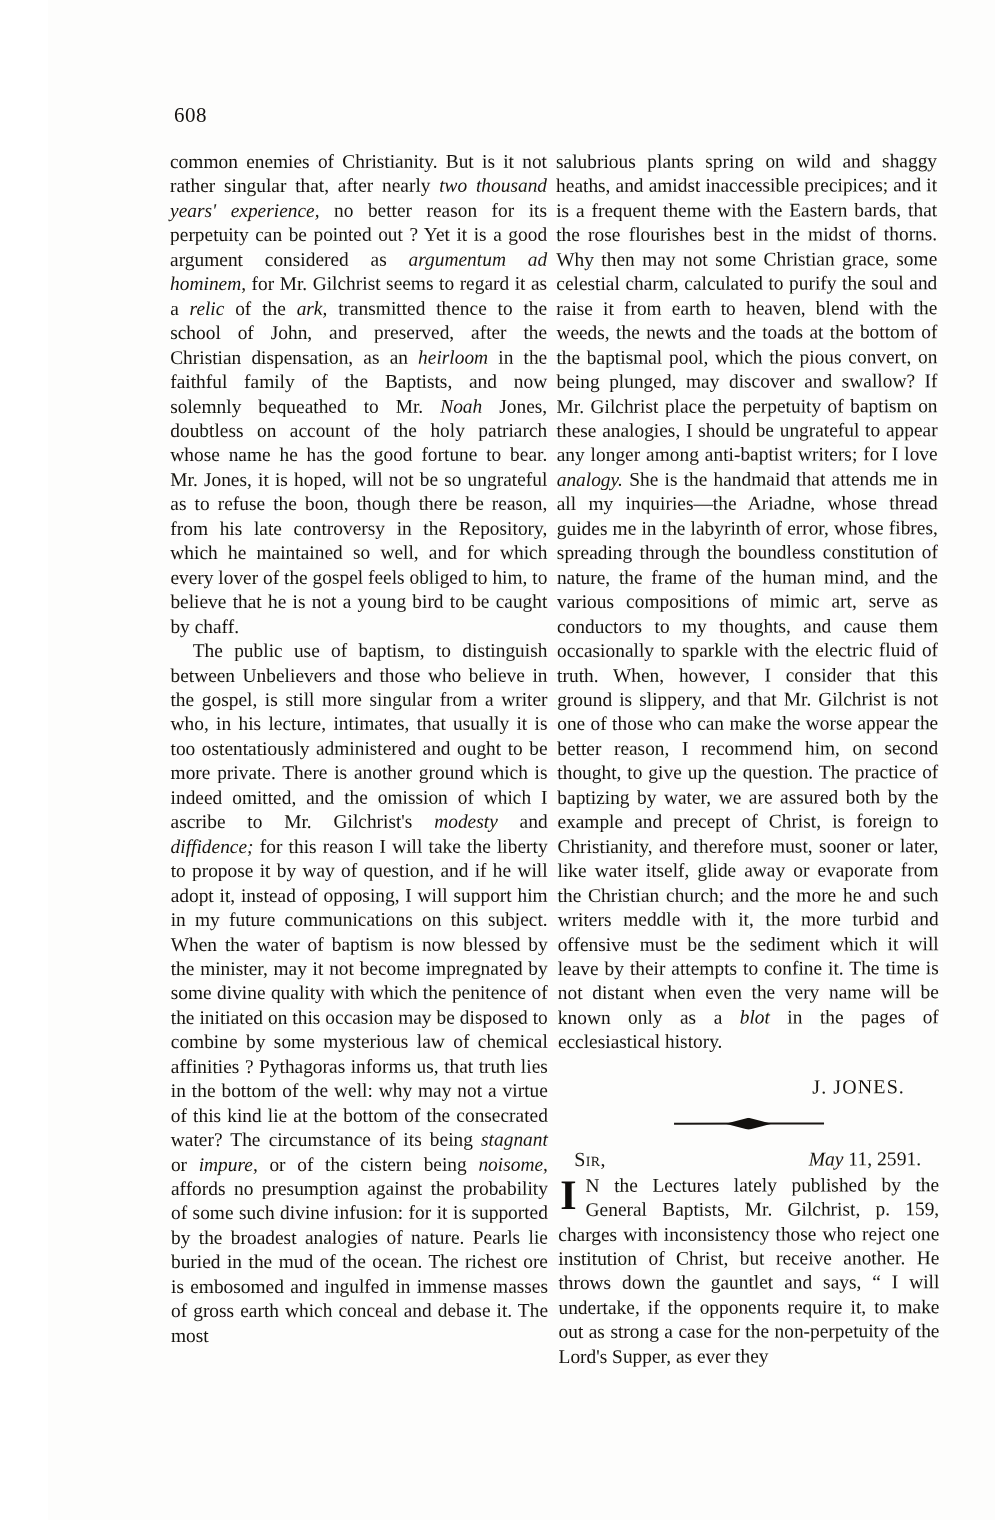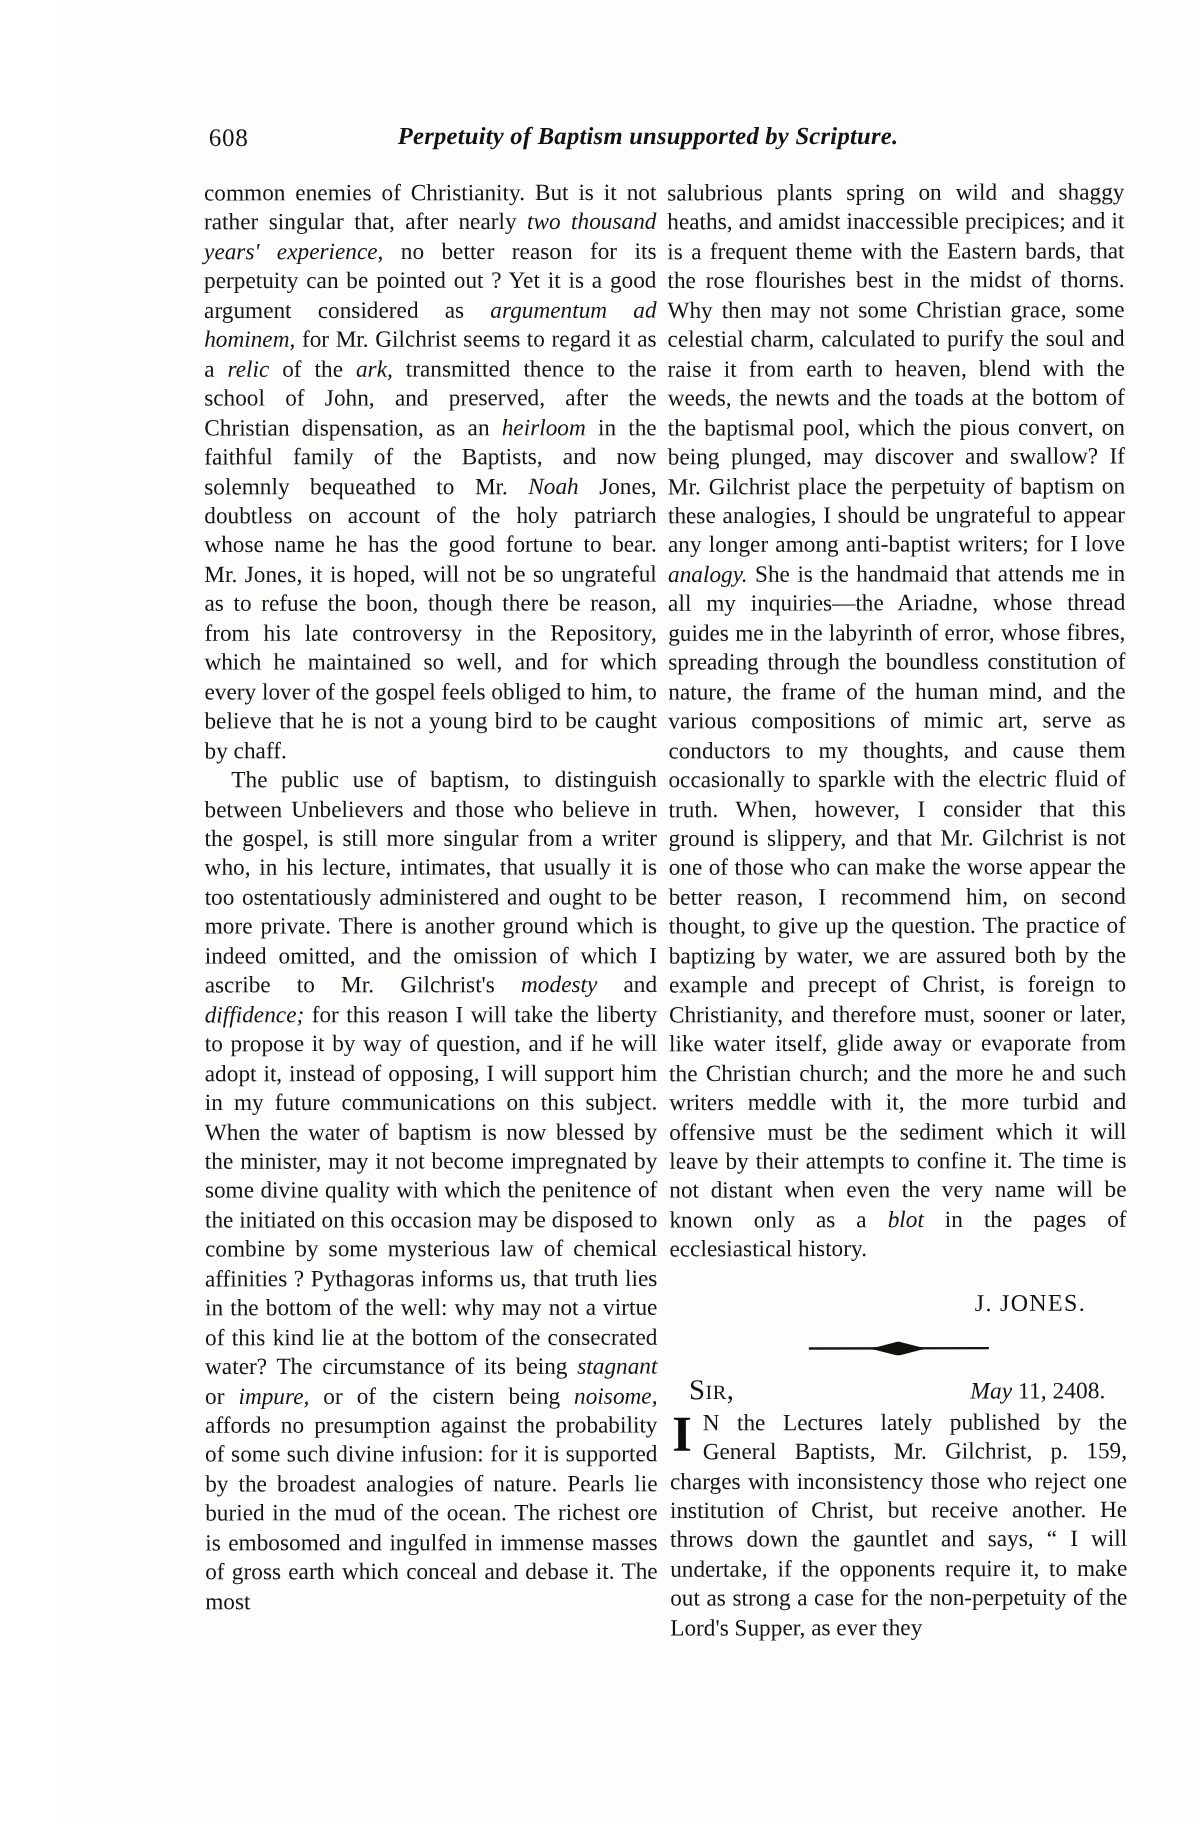--- a/index.html
+++ b/index.html
@@ -119,21 +119,21 @@
   .letter-head {
     display: flex;
     align-items: baseline;
     font-size: 19.4px;
     margin-top: 2px;
     margin-bottom: 1px;
   }
   .letter-salutation {
     padding-left: 16px;
     font-variant: small-caps;
-    font-size: 24px;
+    font-size: 20px;
     letter-spacing: 0.4px;
   }
   .letter-date {
     margin-left: auto;
     padding-right: 18px;
     font-size: 19.6px;
   }
   .letter-date .month { font-style: italic; }
 
   
@@ -151,21 +151,20 @@
     color: #0f0d0b;
   }
 </style>
 </head>
 <body>
 
 <div class="page">
 
   <div class="running-head">
     <div class="folio">608</div>
-    <div class="head-title">Perpetuity of Baptism unsupported by Scripture.</div>
   </div>
 
   <div class="columns">
 
     <div class="col col-left" id="left-col">
         <p class="">common enemies of Christianity. But is it not rather singular that, after nearly <i>two thousand years' experience,</i> no better reason for its perpetuity can be pointed out ? Yet it is a good argument considered as <i>argumentum ad hominem,</i> for Mr. Gilchrist seems to regard it as a <i>relic</i> of the <i>ark,</i> transmitted thence to the school of John, and preserved, after the Christian dispensation, as an <i>heirloom</i> in the faithful family of the Baptists, and now solemnly bequeathed to Mr. <i>Noah</i> Jones, doubtless on account of the holy patriarch whose name he has the good fortune to bear. Mr. Jones, it is hoped, will not be so ungrateful as to refuse the boon, though there be reason, from his late controversy in the Repository, which he maintained so well, and for which every lover of the gospel feels obliged to him, to believe that he is not a young bird to be caught by chaff.</p>
         <p class="indent">The public use of baptism, to distinguish between Unbelievers and those who believe in the gospel, is still more singular from a writer who, in his lecture, intimates, that usually it is too ostentatiously administered and ought to be more private. There is another ground which is indeed omitted, and the omission of which I ascribe to Mr. Gilchrist's <i>modesty</i> and <i>diffidence;</i> for this reason I will take the liberty to propose it by way of question, and if he will adopt it, instead of opposing, I will support him in my future communications on this subject. When the water of baptism is now blessed by the minister, may it not become impregnated by some divine quality with which the penitence of the initiated on this occasion may be disposed to combine by some mysterious law of chemical affinities ? Pythagoras informs us, that truth lies in the bottom of the well: why may not a virtue of this kind lie at the bottom of the consecrated water? The circumstance of its being <i>stagnant</i> or <i>impure,</i> or of the cistern being <i>noisome,</i> affords no presumption against the probability of some such divine infusion: for it is supported by the broadest analogies of nature. Pearls lie buried in the mud of the ocean. The richest ore is embosomed and ingulfed in immense masses of gross earth which conceal and debase it. The most</p>
       </div>
 
     <div class="col col-right" id="right-col">
@@ -176,21 +175,21 @@
 
       <div class="signature">J. JONES.</div>
 
       <div class="ornament">
         <div class="bar"></div>
         <div class="diamond"></div>
       </div>
 
       <div class="letter-head">
         <span class="letter-salutation">Sir,</span>
-        <span class="letter-date"><span class="month">May</span><span id="date-rest"> 11, 2408.</span></span>
+        <span class="letter-date"><span class="month">May</span><span id="date-rest"> 11, 2591.</span></span>
       </div>
 
       <div class="dropcap-para">
         <span class="dropcap">I</span><span id="letter-body-text">N the Lectures lately published by the General Baptists, Mr. Gilchrist, p. 159, charges with inconsistency those who reject one institution of Christ, but receive another. He throws down the gauntlet and says, “ I will undertake, if the opponents require it, to make out as strong a case for the non-perpetuity of the Lord's Supper, as ever they</span>
       </div>
 
     </div>
   </div>
 </div>
 

